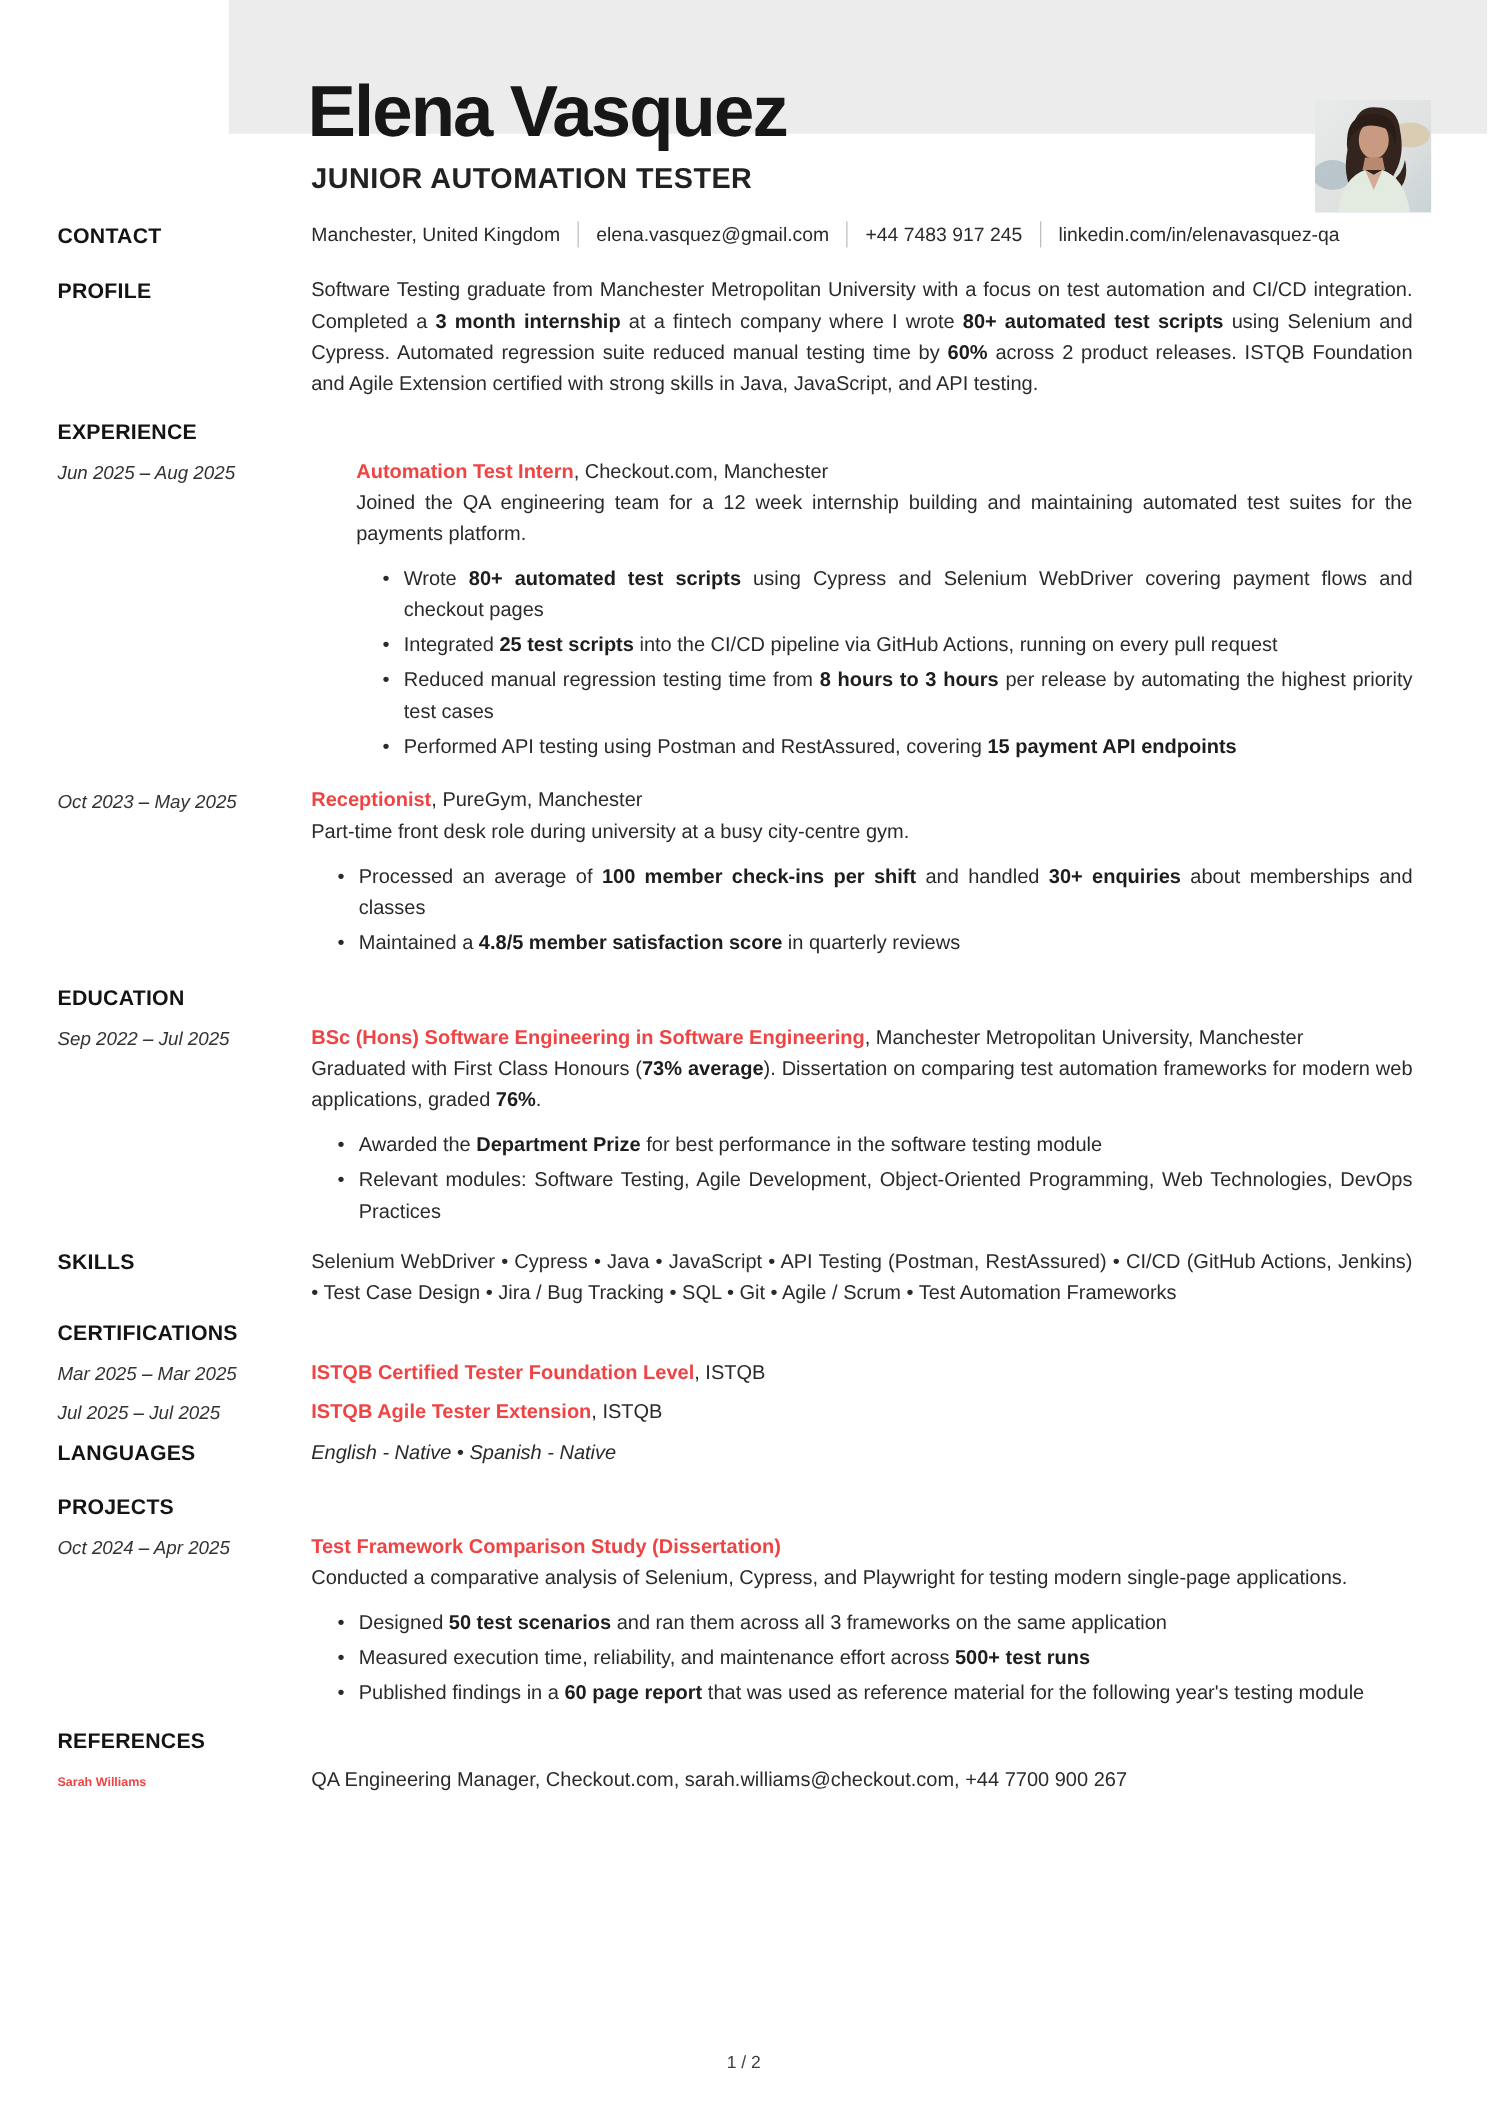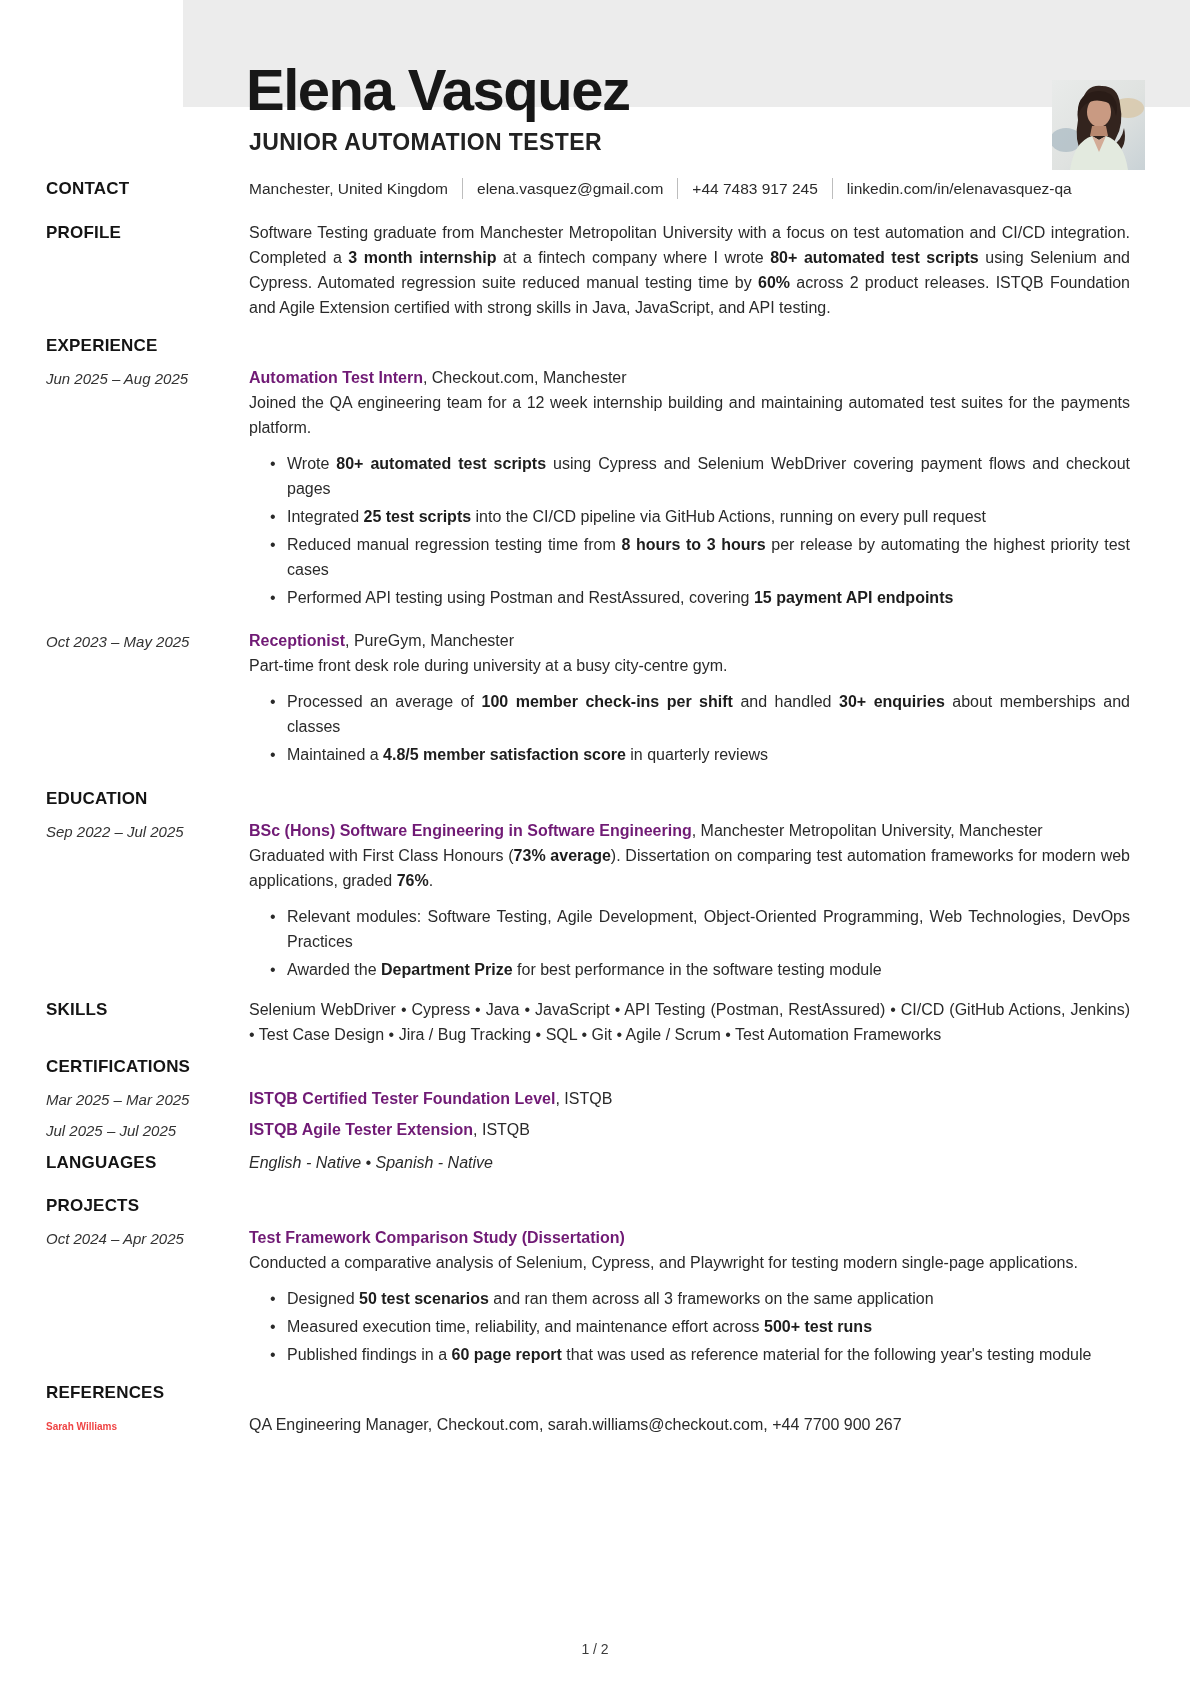--- a/index.html
+++ b/index.html
@@ -41,21 +41,21 @@
     letter-spacing:.2px; line-height:25px; white-space:nowrap;
   }
   .date {
     font-size:15px; font-style:italic; color:#333;
     line-height:25px; padding-top:1px; white-space:nowrap;
   }
   .ref-name { font-size:10px; font-weight:700; color:#ef4444; line-height:25px; padding-top:2px; }
 
   .main p { text-align:justify; hyphens:auto; }
   .entry-heading { line-height:25px; }
-  .entry-heading strong { font-weight:700; color:#701a75; }
+  .entry-heading strong { font-weight:700; color:#ef4444; }
   strong { font-weight:700; color:#1d1d1d; }
 
   ul.bullets { list-style:none; margin-top:11px; padding-left:38px; }
   ul.bullets li {
     position:relative; margin-bottom:3px;
     text-align:justify; hyphens:auto; line-height:25px;
   }
   ul.bullets li::before {
     content:"\2022"; position:absolute; left:-17px; top:0;
     color:#2a2a2a; font-size:16px;
@@ -65,21 +65,21 @@
   .contact-line { font-size:15.5px; line-height:25px; white-space:nowrap; color:#2a2a2a; }
   .vsep {
     display:inline-block; width:1px; height:21px; background:#bdbdbd;
     margin:0 14px; vertical-align:-5px;
   }
 
   
   .mb-contact  { margin-bottom:19px; }
   .mb-profile  { margin-bottom:13px; }
   .mb-sectitle { margin-bottom:7px; }
-  .mb-job1     { margin-bottom:15px; }
+  .mb-job1     { margin-bottom:15px;gap:36px; }
   .mb-job2     { margin-bottom:16px; }
   .mb-edu      { margin-bottom:12px; }
   .mb-skills   { margin-bottom:7px; }
   .mb-cert1    { margin-bottom:5px; }
   .mb-cert2    { margin-bottom:7px; }
   .mb-lang     { margin-bottom:18px; }
   .mb-project  { margin-bottom:10px; }
 
   .footer {
     position:absolute; left:0; right:0; bottom:26px;
@@ -177,22 +177,22 @@
         </div>
       <div class="main"></div>
     </div>
 
     <div class="row mb-edu">
       <div class="side date">Sep 2022 – Jul 2025</div>
       <div class="main">
         <div class="entry-heading"><strong>BSc (Hons) Software Engineering in Software Engineering</strong><span>, Manchester Metropolitan University, Manchester</span></div>
         <p><span>Graduated with First Class Honours (</span><strong>73% average</strong><span>). Dissertation on comparing test automation frameworks for modern web applications, graded </span><strong>76%</strong><span>.</span></p>
         <ul class="bullets">
+          <li><span>Awarded the </span><strong>Department Prize</strong><span> for best performance in the software testing module</span></li>
           <li><span>Relevant modules: Software Testing, Agile Development, Object-Oriented Programming, Web Technologies, DevOps Practices</span></li>
-          <li><span>Awarded the </span><strong>Department Prize</strong><span> for best performance in the software testing module</span></li>
         </ul>
       </div>
     </div>
 
     <div class="row mb-skills">
       <div class="side">
           <h2 class="sec-label">SKILLS</h2>
         </div>
       <div class="main">
         <p>Selenium WebDriver • Cypress • Java • JavaScript • API Testing (Postman, RestAssured) • CI/CD (GitHub Actions, Jenkins) • Test Case Design • Jira / Bug Tracking • SQL • Git • Agile / Scrum • Test Automation Frameworks</p>

